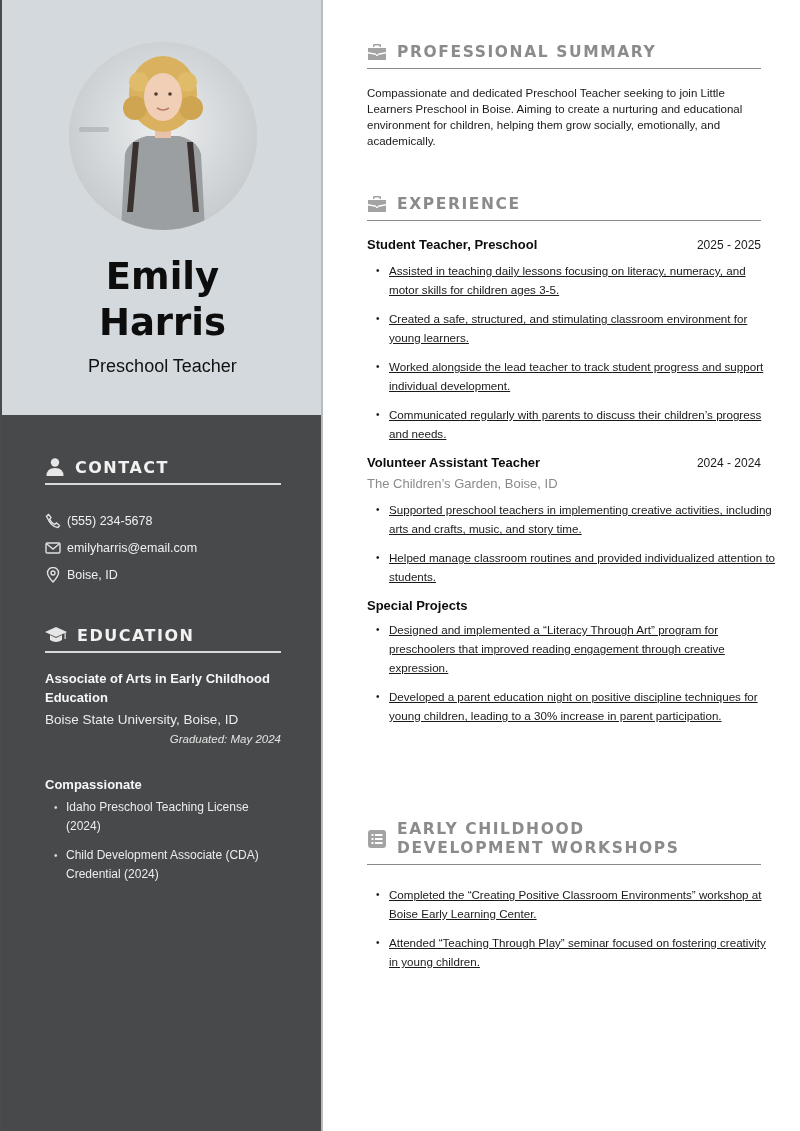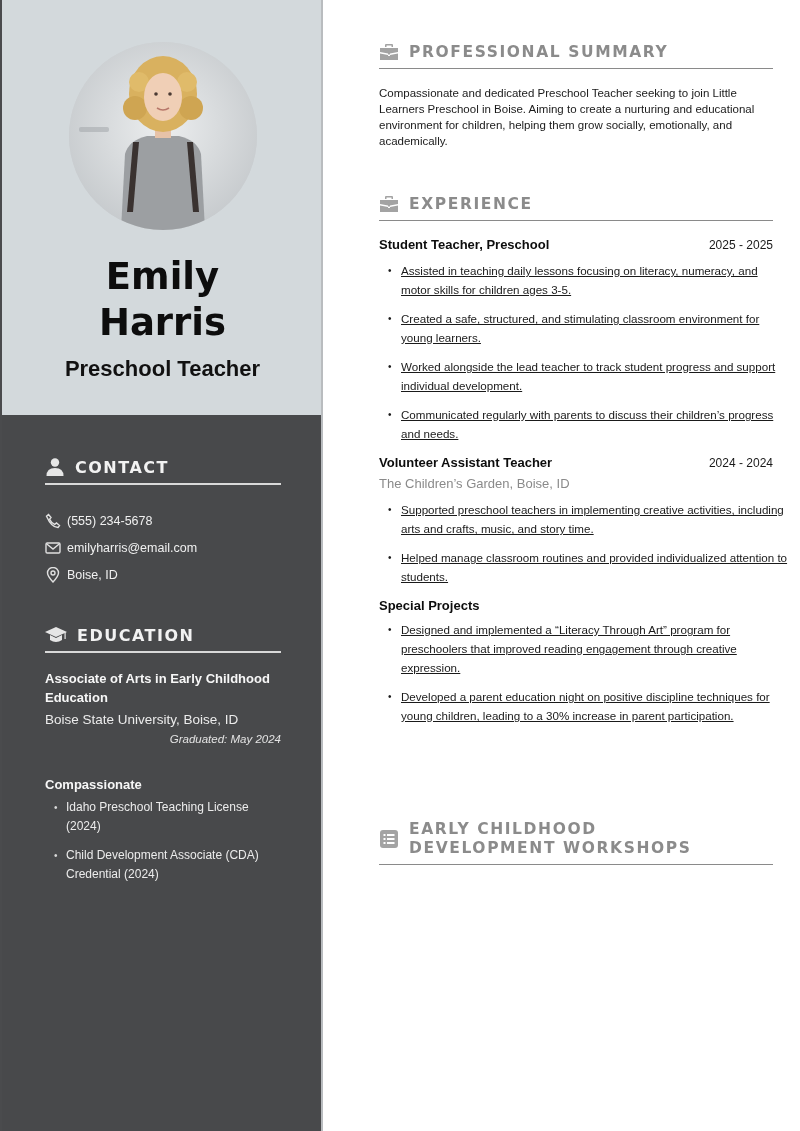--- a/index.html
+++ b/index.html
@@ -10,42 +10,42 @@
 
   
   .sidebar { position: absolute; left: 0; top: 0; width: 323px; height: 1131px; border-left: 2px solid #4a4b4d; border-right: 2px solid #b9bcbf; }
   .side-top { position: absolute; left: 0; top: 0; width: 100%; height: 415px; background: #d3d9dc; }
   .side-bottom { position: absolute; left: 0; top: 415px; width: 100%; height: 716px; background: #48494b; }
 
   .avatar { position: absolute; left: 67px; top: 42px; width: 188px; height: 188px; border-radius: 50%; overflow: hidden; background: radial-gradient(circle at 50% 45%, #e6e8ea 0%, #cfd3d6 60%, #bfc3c6 100%); }
   .avatar svg { width: 100%; height: 100%; display: block; }
 
   .name { position: absolute; left: 0; top: 254px; width: 321px; text-align: center; font-family: "DejaVu Sans", sans-serif; font-weight: bold; font-size: 37px; line-height: 46px; color: #0d0d0d; }
-  .role { position: absolute; left: 0; top: 356px; width: 321px; text-align: center; font-size: 22px; color: #111; font-weight: bold; }
+  .role { position: absolute; left: 0; top: 356px; width: 321px; text-align: center; font-size: 18px; color: #111; }
 
   .side-section { position: absolute; left: 43px; width: 236px; margin-top: 12px; }
   .side-head { display: flex; align-items: center; gap: 10px; height: 30px; border-bottom: 2px solid #d9d9d9; padding-bottom: 4px; }
   .side-head .ttl { font-family: "DejaVu Sans", sans-serif; font-weight: bold; font-size: 16px; letter-spacing: 1.5px; color: #f2f2f2; }
   .side-head svg { width: 20px; height: 20px; fill: #e6e6e6; }
 
   .contact-list { margin-top: 22px; }
   .contact-row { display: flex; align-items: center; gap: 6px; height: 27px; font-size: 12.5px; color: #f0f0f0; }
   .contact-row svg { width: 16px; height: 16px; stroke: #e0e0e0; fill: none; stroke-width: 1.4; }
 
   .edu-degree { margin-top: 16px; font-weight: bold; font-size: 13px; line-height: 19px; color: #f7f7f7; }
   .edu-school { margin-top: 5px; font-size: 13.5px; color: #ececec; }
   .edu-grad { margin-top: 6px; font-style: italic; font-size: 11.5px; color: #e3e3e3; text-align: right; }
   .cert-title { margin-top: 32px; font-weight: bold; font-size: 13px; color: #f7f7f7; }
   .cert-list { margin-top: 6px; list-style: none; }
   .cert-list li { position: relative; padding-left: 21px; font-size: 12px; line-height: 19px; color: #ececec; margin-bottom: 10px; }
   .cert-list li::before { content: "•"; position: absolute; left: 9px; top: 0; font-size: 10px; color: #d8d8d8; }
 
   
   .main { position: absolute; left: 363px; top: 0; width: 394px; }
-  .main-section { position: absolute; left: 16px; width: 394px; }
+  .main-section { position: absolute; left: 4px; width: 394px; }
   .main-head { display: flex; align-items: center; gap: 10px; border-bottom: 1.5px solid #8a8a8a; padding-bottom: 6px; }
   .main-head .ttl { font-family: "DejaVu Sans", sans-serif; font-weight: bold; font-size: 15.5px; letter-spacing: 1.6px; color: #8b8b8b; line-height: 19px; }
   .main-head svg { width: 20px; height: 20px; fill: #a3a3a3; flex: none; }
 
   .summary { margin-top: 16px; font-size: 11.5px; line-height: 16px; color: #1a1a1a; }
 
   .job { margin-top: 16px; }
   .job-top { display: flex; justify-content: space-between; align-items: baseline; }
   .job-title { font-weight: bold; font-size: 13px; color: #0d0d0d; }
   .job-dates { font-size: 12px; color: #1a1a1a; }
@@ -219,15 +219,19 @@
           <rect x="1" y="1" width="18" height="18" rx="3"></rect>
           <rect x="4.5" y="5" width="2" height="2" fill="#fff"></rect>
           <rect x="8" y="5" width="7.5" height="2" fill="#fff"></rect>
           <rect x="4.5" y="9" width="2" height="2" fill="#fff"></rect>
           <rect x="8" y="9" width="7.5" height="2" fill="#fff"></rect>
           <rect x="4.5" y="13" width="2" height="2" fill="#fff"></rect>
           <rect x="8" y="13" width="7.5" height="2" fill="#fff"></rect>
         </svg>
         <span class="ttl" style="width:330px;">EARLY CHILDHOOD DEVELOPMENT WORKSHOPS</span>
       </div>
+      <ul class="bullets" style="margin-top:20px;">
+        <li>Completed the “Creating Positive Classroom Environments” workshop at Boise Early Learning Center.</li>
+        <li>Attended “Teaching Through Play” seminar focused on fostering creativity in young children.</li>
+      </ul>
     </section>
   </main>
 </div>
 
 </body></html>

